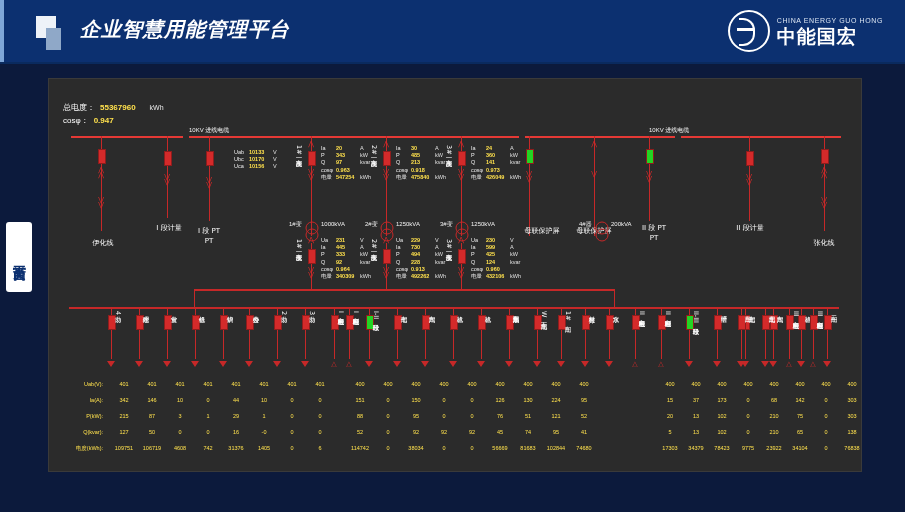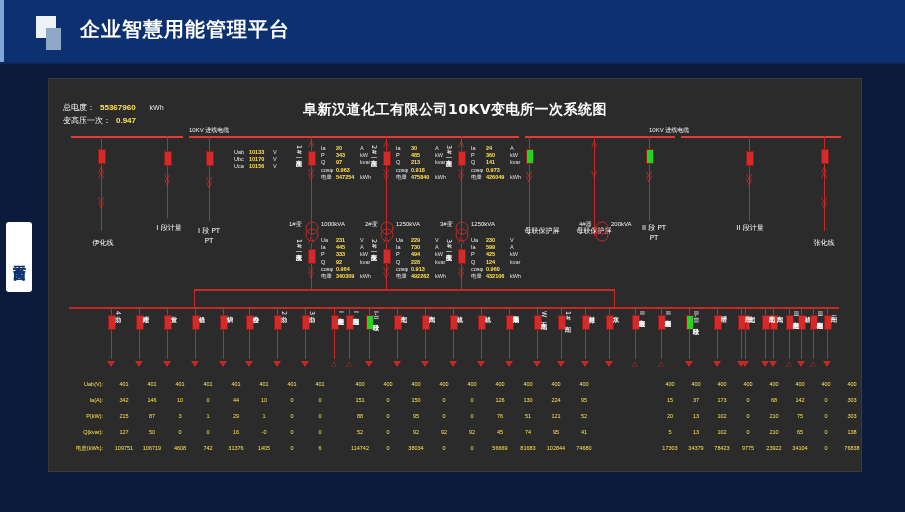--- a/index.html
+++ b/index.html
@@ -7,21 +7,21 @@
   #app{position:relative;width:905px;height:512px;background:#0c1a3c;}
 
   
   #header{position:absolute;left:0;top:0;width:905px;height:62px;background:#0c3070;
           border-bottom:2px solid #0a2a5e;}
   #hdr-accent{position:absolute;left:0;top:0;width:4px;height:62px;background:#7ea6d8;}
   #logo-mark{position:absolute;left:36px;top:16px;width:34px;height:34px;}
   #logo-mark .sq1{position:absolute;left:0;top:0;width:20px;height:22px;background:#eef2f8;}
   #logo-mark .sq2{position:absolute;left:10px;top:12px;width:15px;height:22px;background:#8fa8c8;}
   #hdr-title{position:absolute;left:80px;top:16px;font-size:20px;font-weight:bold;color:#ffffff;
-             letter-spacing:1px;font-family:"DejaVu Sans",sans-serif;}
+             letter-spacing:1px;font-family:"DejaVu Sans",sans-serif;font-style:italic;}
   #brand{position:absolute;right:22px;top:10px;height:42px;display:flex;align-items:center;gap:7px;}
   #brand-ring{width:38px;height:38px;border-radius:50%;border:2.5px solid #ffffff;position:relative;}
   #brand-ring:after{content:"";position:absolute;left:9px;top:6px;width:14px;height:24px;
                     border:2.5px solid #fff;border-left:none;border-radius:0 12px 12px 0;}
   #brand-ring:before{content:"";position:absolute;left:7px;top:16px;width:16px;height:2.5px;background:#fff;}
   #brand-txt{display:flex;flex-direction:column;justify-content:center;}
   #brand-en{font-size:7px;color:#dbe5f2;letter-spacing:.6px;line-height:10px;}
   #brand-cn{font-size:19px;color:#ffffff;font-weight:bold;line-height:21px;letter-spacing:1px;
             font-family:"DejaVu Sans",sans-serif;}
 
@@ -86,36 +86,42 @@
 
 <div id="app">
 
   <div id="header">
     <div id="hdr-accent"></div>
     <div id="logo-mark">
       <div class="sq1"></div>
         <div class="sq2"></div>
     </div>
     <div id="hdr-title">企业智慧用能管理平台</div>
+    <div id="brand">
+      <div id="brand-ring"></div>
+      <div id="brand-txt">
+        <div id="brand-en">CHINA ENERGY GUO HONG</div>
+        <div id="brand-cn">中能国宏</div>
+      </div>
+    </div>
   </div>
 
   <div id="side-tab">
     <span>平台页面</span>
   </div>
 
   <div id="panel">
 
     <div id="sum1">
       <span>总电度：</span><b>55367960</b><i>kWh</i>
     </div>
     <div id="sum2">
-      <span>变高压一次：</span><b>0.947</b>
-    </div>
-
-    <div id="title">阜新汉道化工有限公司10KV变电所一次系统图</div>
+      <span>cosφ：</span><b>0.947</b>
+    </div>
+
 
 
     <div class="lbl" style="left:140px;top:48px;">10KV 进线电缆</div>
     <div class="lbl" style="left:600px;top:48px;">10KV 进线电缆</div>
 
     <div class="bus" style="left:22px;top:57px;width:112px;"></div>
     <div class="bus" style="left:140px;top:57px;width:330px;"></div>
     <div class="bus" style="left:476px;top:57px;width:150px;"></div>
     <div class="bus" style="left:632px;top:57px;width:160px;"></div>
 

